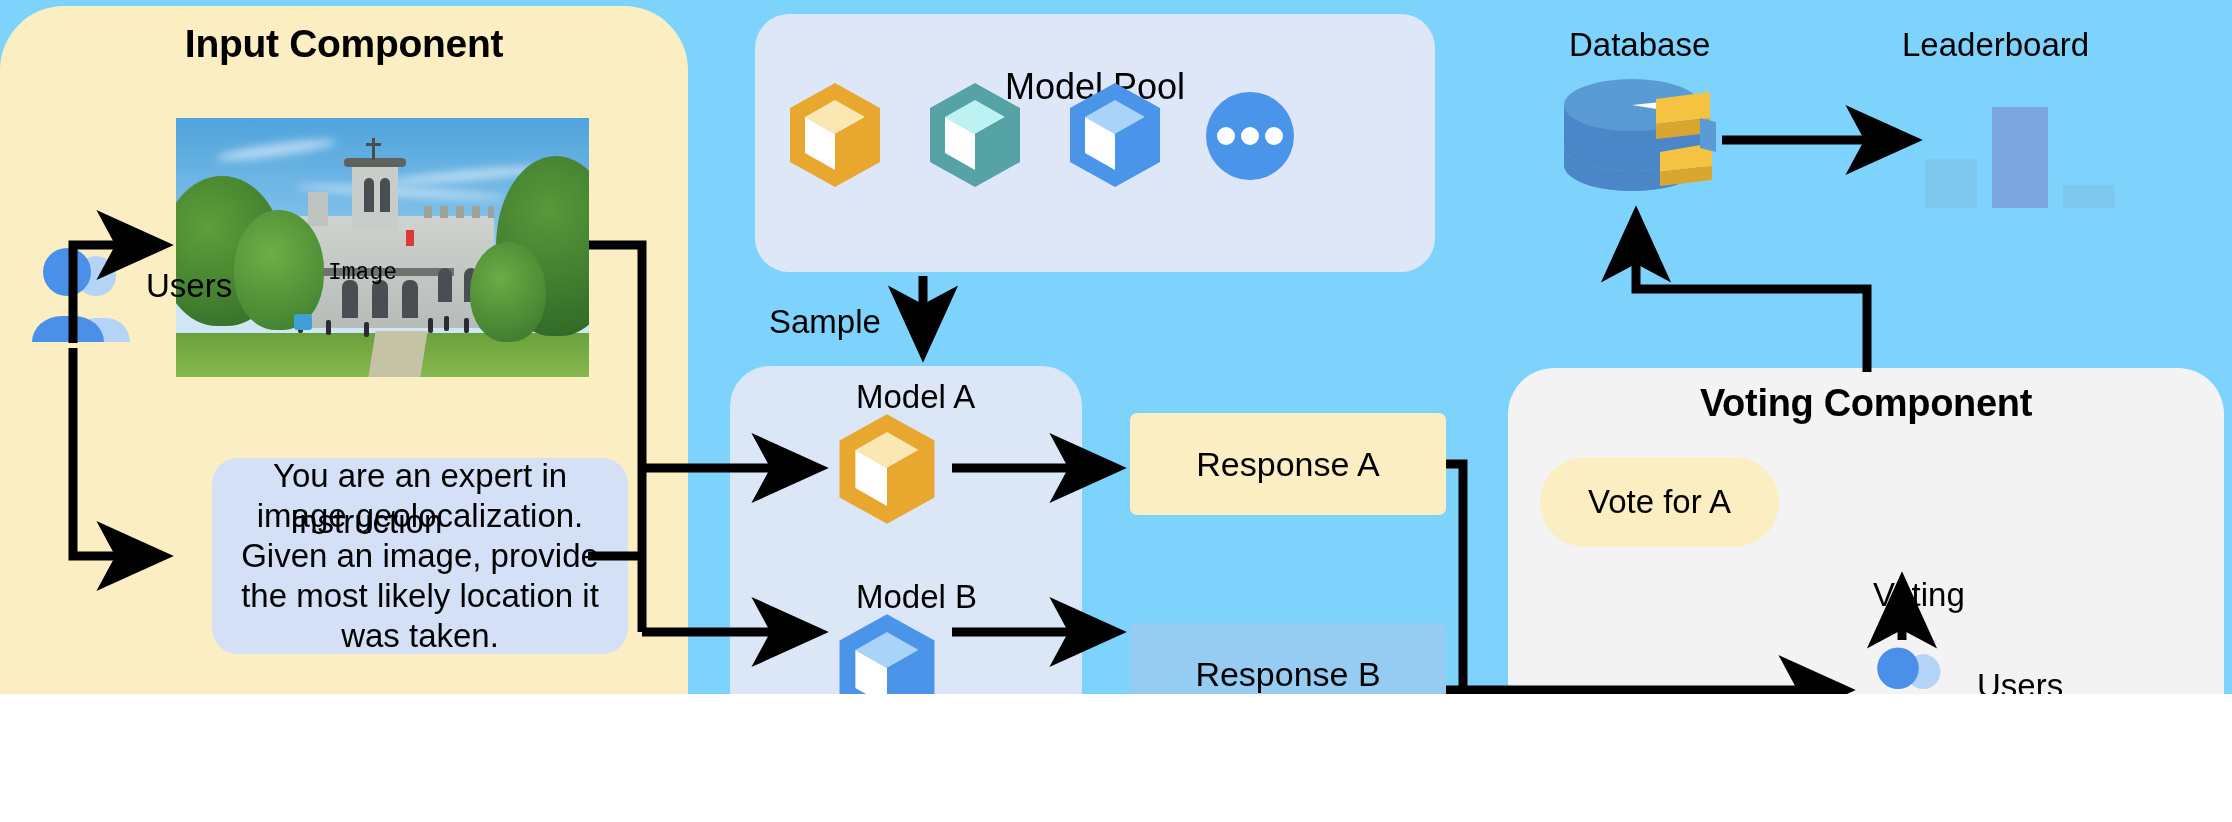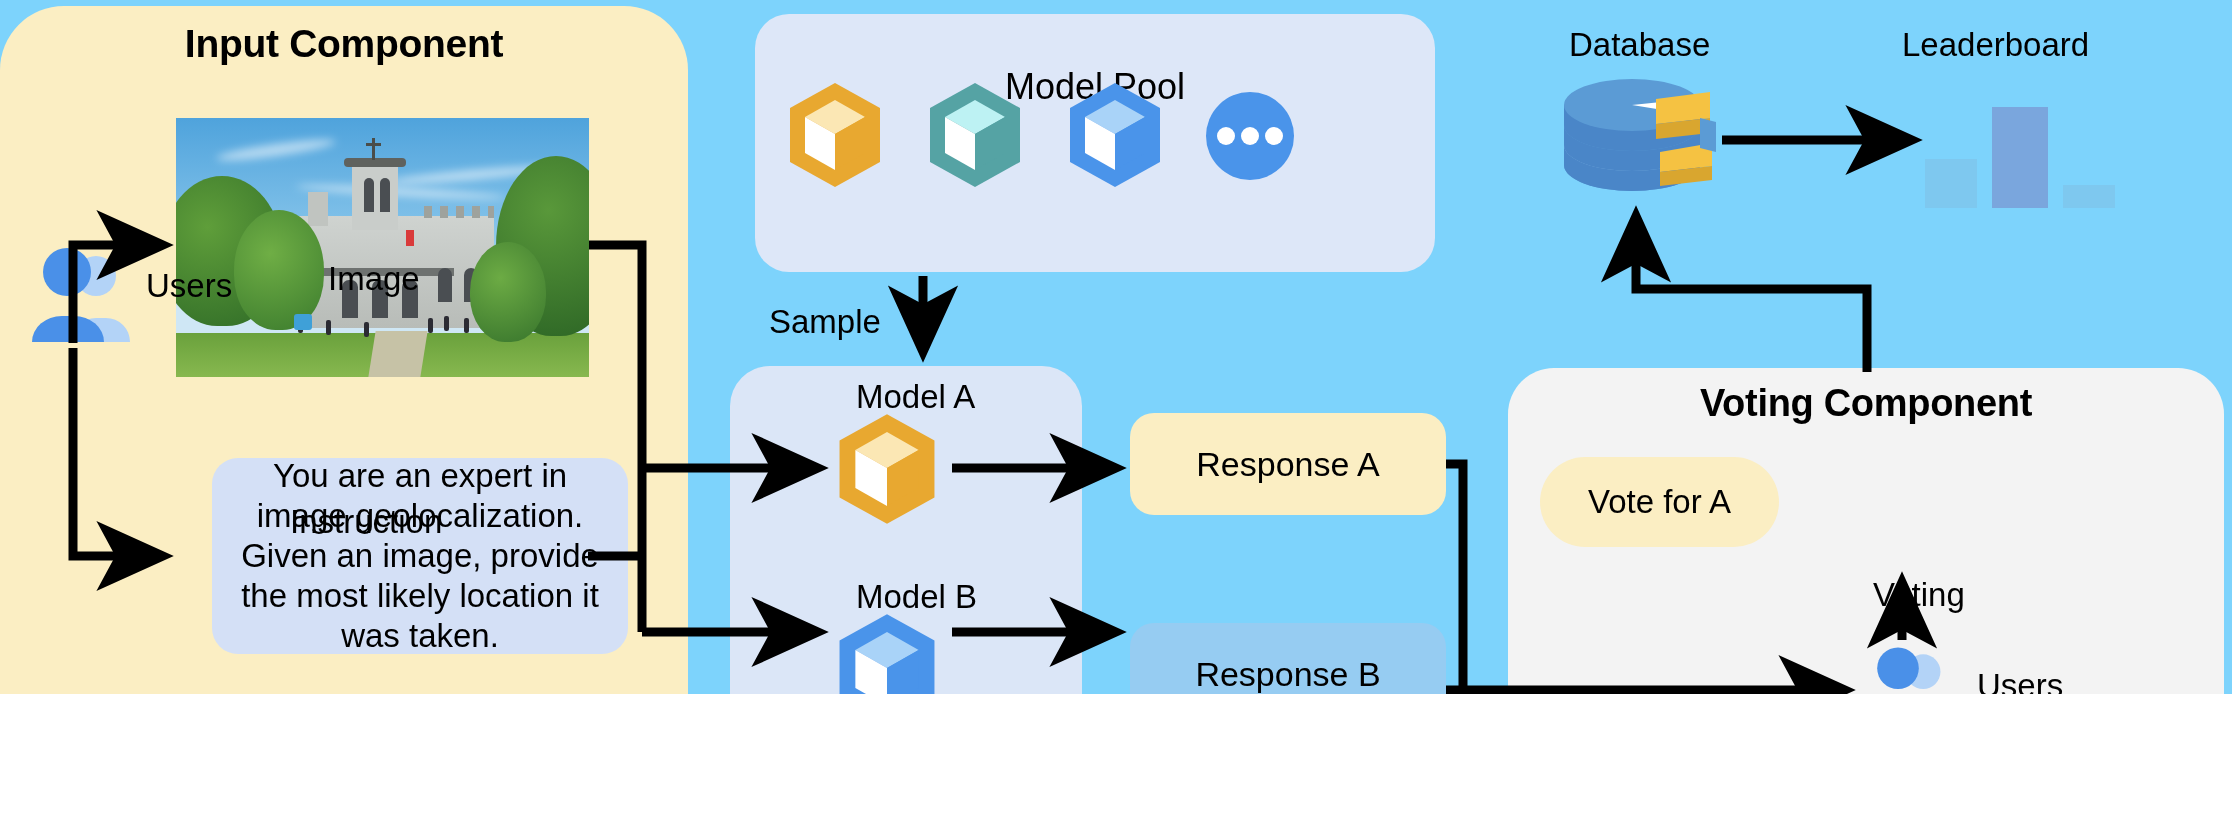--- a/index.html
+++ b/index.html
@@ -13,21 +13,21 @@
   .panel-voting{left:1508px;top:368px;width:716px;height:400px;background:#f3f3f3;border-radius:46px;}
 
   .ttl{position:absolute;font-weight:bold;white-space:nowrap;}
   .lbl{position:absolute;white-space:nowrap;}
 
   .title-input{left:0;top:22px;width:688px;text-align:center;font-size:39px;letter-spacing:-.3px;}
   .title-pool{left:755px;top:26px;width:680px;text-align:center;font-size:36px;font-weight:400;margin-top:40px;}
   .title-voting{left:1508px;top:382px;width:716px;text-align:center;font-size:38px;letter-spacing:-.3px;}
 
   .lbl-users-left{left:146px;top:267px;font-size:33px;}
-  .lbl-image{left:328px;top:260px;font-size:33px;}
+  .lbl-image{left:328px;top:260px;font-size:23px;font-family:Liberation Mono, monospace;}
   .lbl-instruction{left:290px;top:503px;font-size:33px;}
   .lbl-sample{left:769px;top:303px;font-size:33px;}
   .lbl-modelA{left:856px;top:378px;font-size:33px;}
   .lbl-modelB{left:856px;top:578px;font-size:33px;}
   .lbl-database{left:1569px;top:26px;font-size:33px;}
   .lbl-leaderboard{left:1902px;top:26px;font-size:33px;}
   .lbl-voting-arrow{left:1873px;top:576px;font-size:33px;}
   .lbl-users-right{left:1977px;top:667px;font-size:33px;}
 
   
@@ -54,21 +54,21 @@
   .photo .grass{position:absolute;left:0;bottom:0;width:100%;height:44px;background:linear-gradient(#6aa13c,#87b84f);}
   .photo .path{position:absolute;left:196px;bottom:0;width:52px;height:46px;background:#c6c2a6;transform:skewX(-9deg);}
   .photo .person{position:absolute;width:5px;height:15px;background:#2b2b33;border-radius:2px;}
 
   
   .bubble{position:absolute;left:172px;top:458px;width:416px;height:196px;background:#d4e0f6;border-radius:26px;
           display:flex;align-items:center;justify-content:center;text-align:center;
           font-size:33px;line-height:40px;padding:0 14px;box-sizing:border-box;margin-left:40px;}
 
   
-  .resp{position:absolute;border-radius:24px;display:flex;align-items:center;justify-content:center;font-size:34px;}
+  .resp{position:absolute;border-radius:7px;display:flex;align-items:center;justify-content:center;font-size:34px;}
   .respA{left:1130px;top:413px;width:316px;height:102px;background:#fbeec3;}
   .respB{left:1130px;top:623px;width:316px;height:102px;background:#96ccf2;}
 
   
   .vbtn{position:absolute;border-radius:46px;display:flex;align-items:center;justify-content:center;font-size:33px;}
   .vA{left:1540px;top:457px;width:239px;height:90px;background:#fbeec3;}
   .vT{left:1789px;top:457px;width:127px;height:90px;background:#ffffff;}
   .vB{left:1926px;top:457px;width:262px;height:90px;background:#a5d5f7;}
 
   svg.ov{position:absolute;left:0;top:0;width:2232px;height:822px;overflow:visible;}

